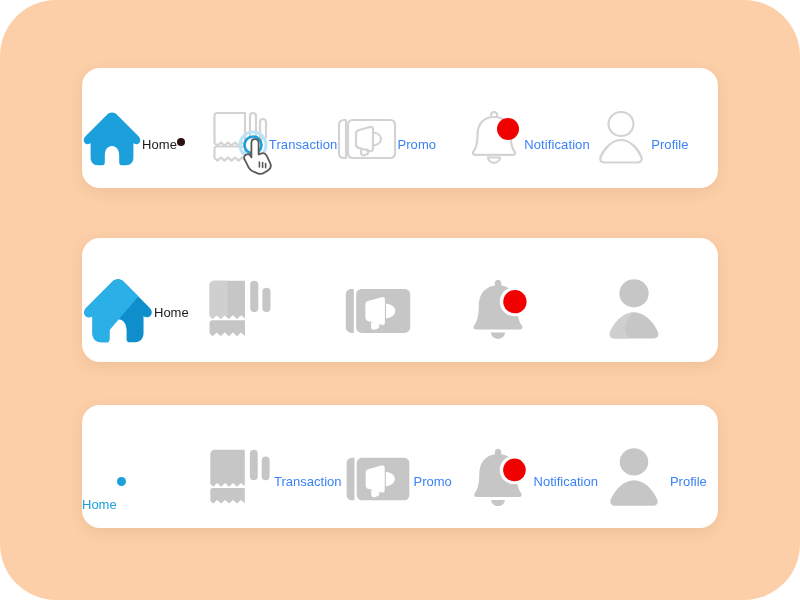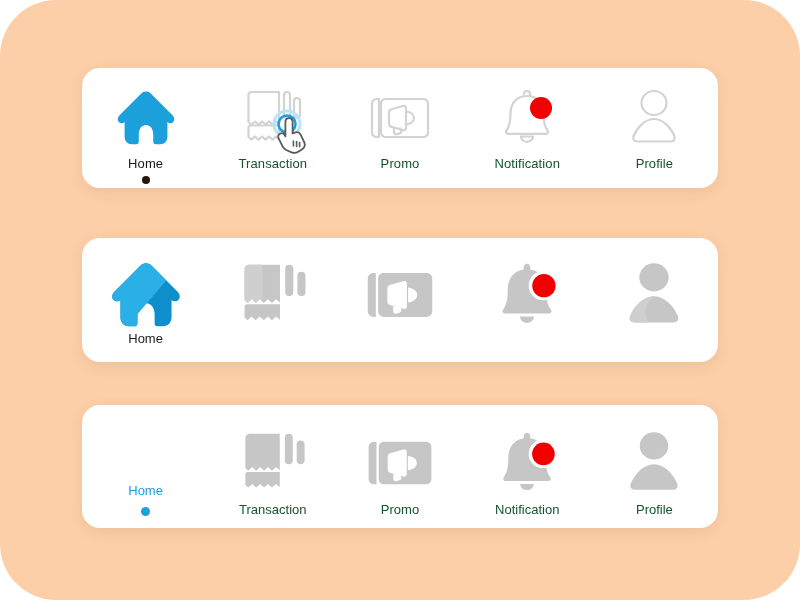--- a/index.html
+++ b/index.html
@@ -42,21 +42,21 @@
     box-sizing: border-box;
   }
 
   #navbar-1 { top: 68px;  height: 120px; }
   #navbar-2 { top: 238px; height: 124px; }
   #navbar-3 { top: 405px; height: 123px; }
 
   .nav-item {
     flex: 1 1 0;
     display: flex;
-    flex-direction: column;
+    flex-direction: row;
     align-items: center;
     justify-content: flex-start;
     position: relative;
     cursor: pointer;
     user-select: none;
   }
 
   
   #navbar-1 .nav-item { padding-top: 22px; }
   #navbar-1 .icon-slot { height: 56px; width: 60px; display:flex; align-items:center; justify-content:center; position: relative; }
@@ -66,21 +66,21 @@
   #navbar-2 .nav-item { padding-top: 22px; }
   #navbar-2 .icon-slot { height: 70px; width: 72px; display:flex; align-items:center; justify-content:center; position: relative; }
   #navbar-2 .nav-label { margin-top: 2px; font-size: 13px; }
 
   
   #navbar-3 .nav-item { padding-top: 24px; }
   #navbar-3 .icon-slot { height: 68px; width: 72px; display:flex; align-items:center; justify-content:center; position: relative; }
   #navbar-3 .nav-label { margin-top: 6px; font-size: 13px; }
 
   .nav-label {
-    color: #14532d;
+    color: #3b82f6;
     line-height: 1;
     white-space: nowrap;
   }
   .nav-label.active-dark { color: #1b1b1b; font-size: 13.5px; }
   .nav-label.active-blue { color: #1BA0DC; font-size: 17px; }
   .nav-label.hidden-label { visibility: hidden; }
 
   .dot {
     width: 8px;
     height: 8px;

